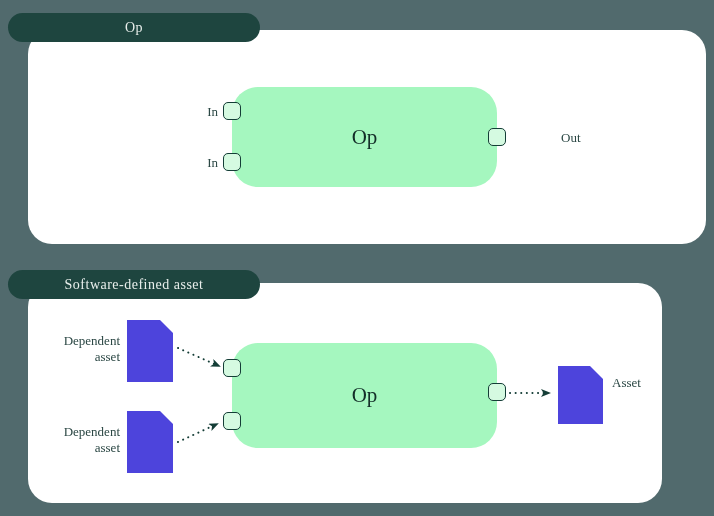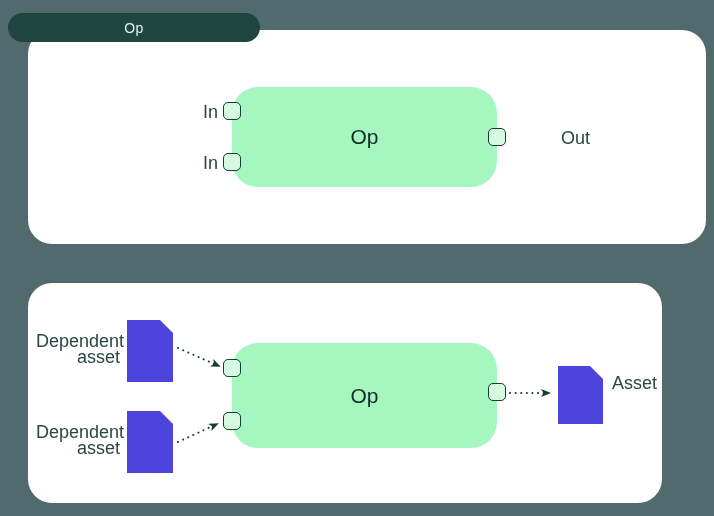--- a/index.html
+++ b/index.html
@@ -2,21 +2,21 @@
 <html style="--background: #516a6d; --panel: #ffffff; --tab-bg: #1e453f; --tab-text: #e9efec; --op-box: #a5f7bf; --op-text: #132e28; --port-fill: #d5fae1; --port-border: #143d36; --label-text: #2b4744; --asset-purple: #4d44dc; --arrow: #143d36;"><head>
 <meta charset="utf-8">
 <style>
   html, body { margin: 0; padding: 0; background: var(--background, #516a6d); }
   .stage {
     position: relative;
     width: 714px;
     height: 516px;
     overflow: hidden;
     background: var(--background, #516a6d);
-    font-family: Liberation Sans, sans-serif;
+    font-family: Liberation Serif, serif;
   }
   .panel {
     position: absolute;
     background: var(--panel, #ffffff);
     border-radius: 24px;
     z-index: 1;
   }
   .panel-op    { left: 28px; top: 30px;  width: 678px; height: 214px; }
   .panel-asset { left: 28px; top: 283px; width: 634px; height: 220px; }
   .tab {
@@ -55,21 +55,21 @@
     width: 16px;
     height: 16px;
     background: var(--port-fill, #d5fae1);
     border: 1.6px solid var(--port-border, #143d36);
     border-radius: 5px;
     z-index: 4;
   }
   .plabel {
     position: absolute;
     color: var(--label-text, #2b4744);
-    font-size: 18px;
+    font-size: 13px;
     line-height: 16px;
     z-index: 2;
   }
   .ralign { text-align: right; }
   .doc {
     position: absolute;
     background: var(--asset-purple, #4d44dc);
     clip-path: polygon(0 0, calc(100% - 13px) 0, 100% 13px, 100% 100%, 0 100%);
     z-index: 2;
   }
@@ -101,20 +101,23 @@
       <span>Op</span>
     </div>
     <span class="plabel ralign" style="left:140px; top:74px; width:50px;">In</span>
     <div class="port" style="left:195px; top:72px;"></div>
     <span class="plabel ralign" style="left:140px; top:125px; width:50px;">In</span>
     <div class="port" style="left:195px; top:123px;"></div>
     <div class="port" style="left:460px; top:98px;"></div>
     <span class="plabel" style="left:490px; top:100px;margin-left:43px;">Out</span>
   </div>
 
+  <div class="tab tab-asset">
+    <span>Software-defined asset</span>
+  </div>
   <div class="panel panel-asset">
 
     <svg class="arrows" viewBox="0 0 677 220" xmlns="http://www.w3.org/2000/svg">
       <defs>
         <marker id="arrowhead" markerUnits="userSpaceOnUse" markerWidth="11" markerHeight="9" refX="8" refY="4" orient="auto">
           <path d="M0,0 L10,4 L0,8 L2.5,4 Z" fill="var(--arrow, #143d36)"></path>
         </marker>
       </defs>
       <line class="arrow-line" x1="150" y1="65" x2="191" y2="83" marker-end="url(#arrowhead)"></line>
       <line class="arrow-line" x1="150" y1="159" x2="189" y2="141" marker-end="url(#arrowhead)"></line>

